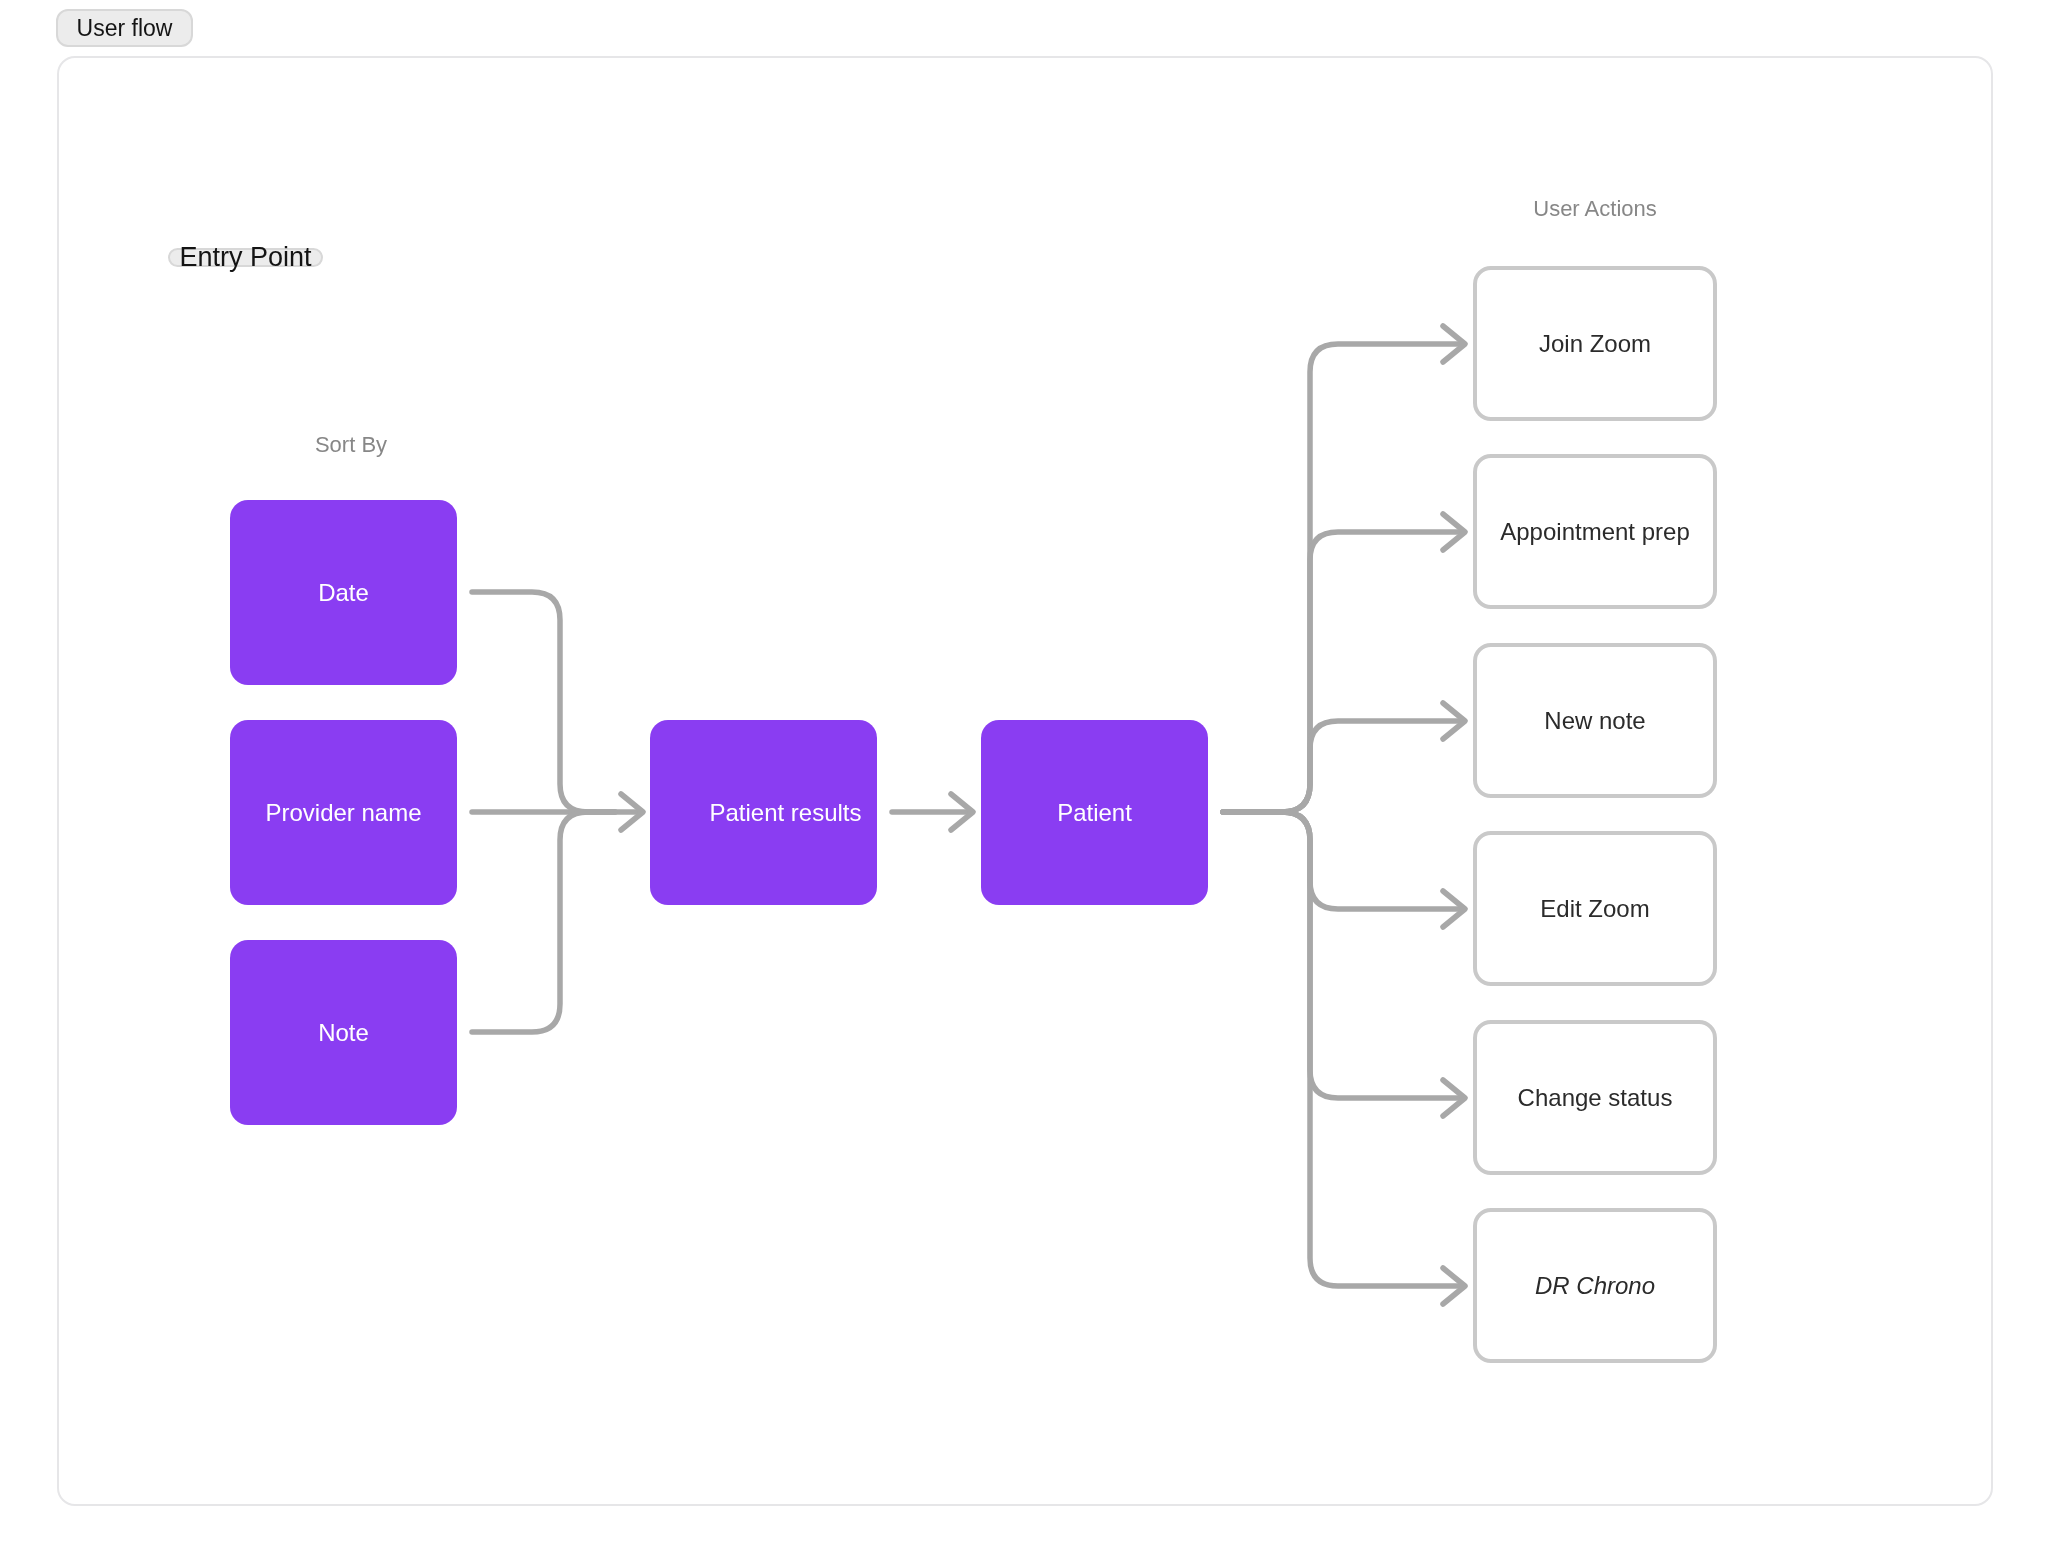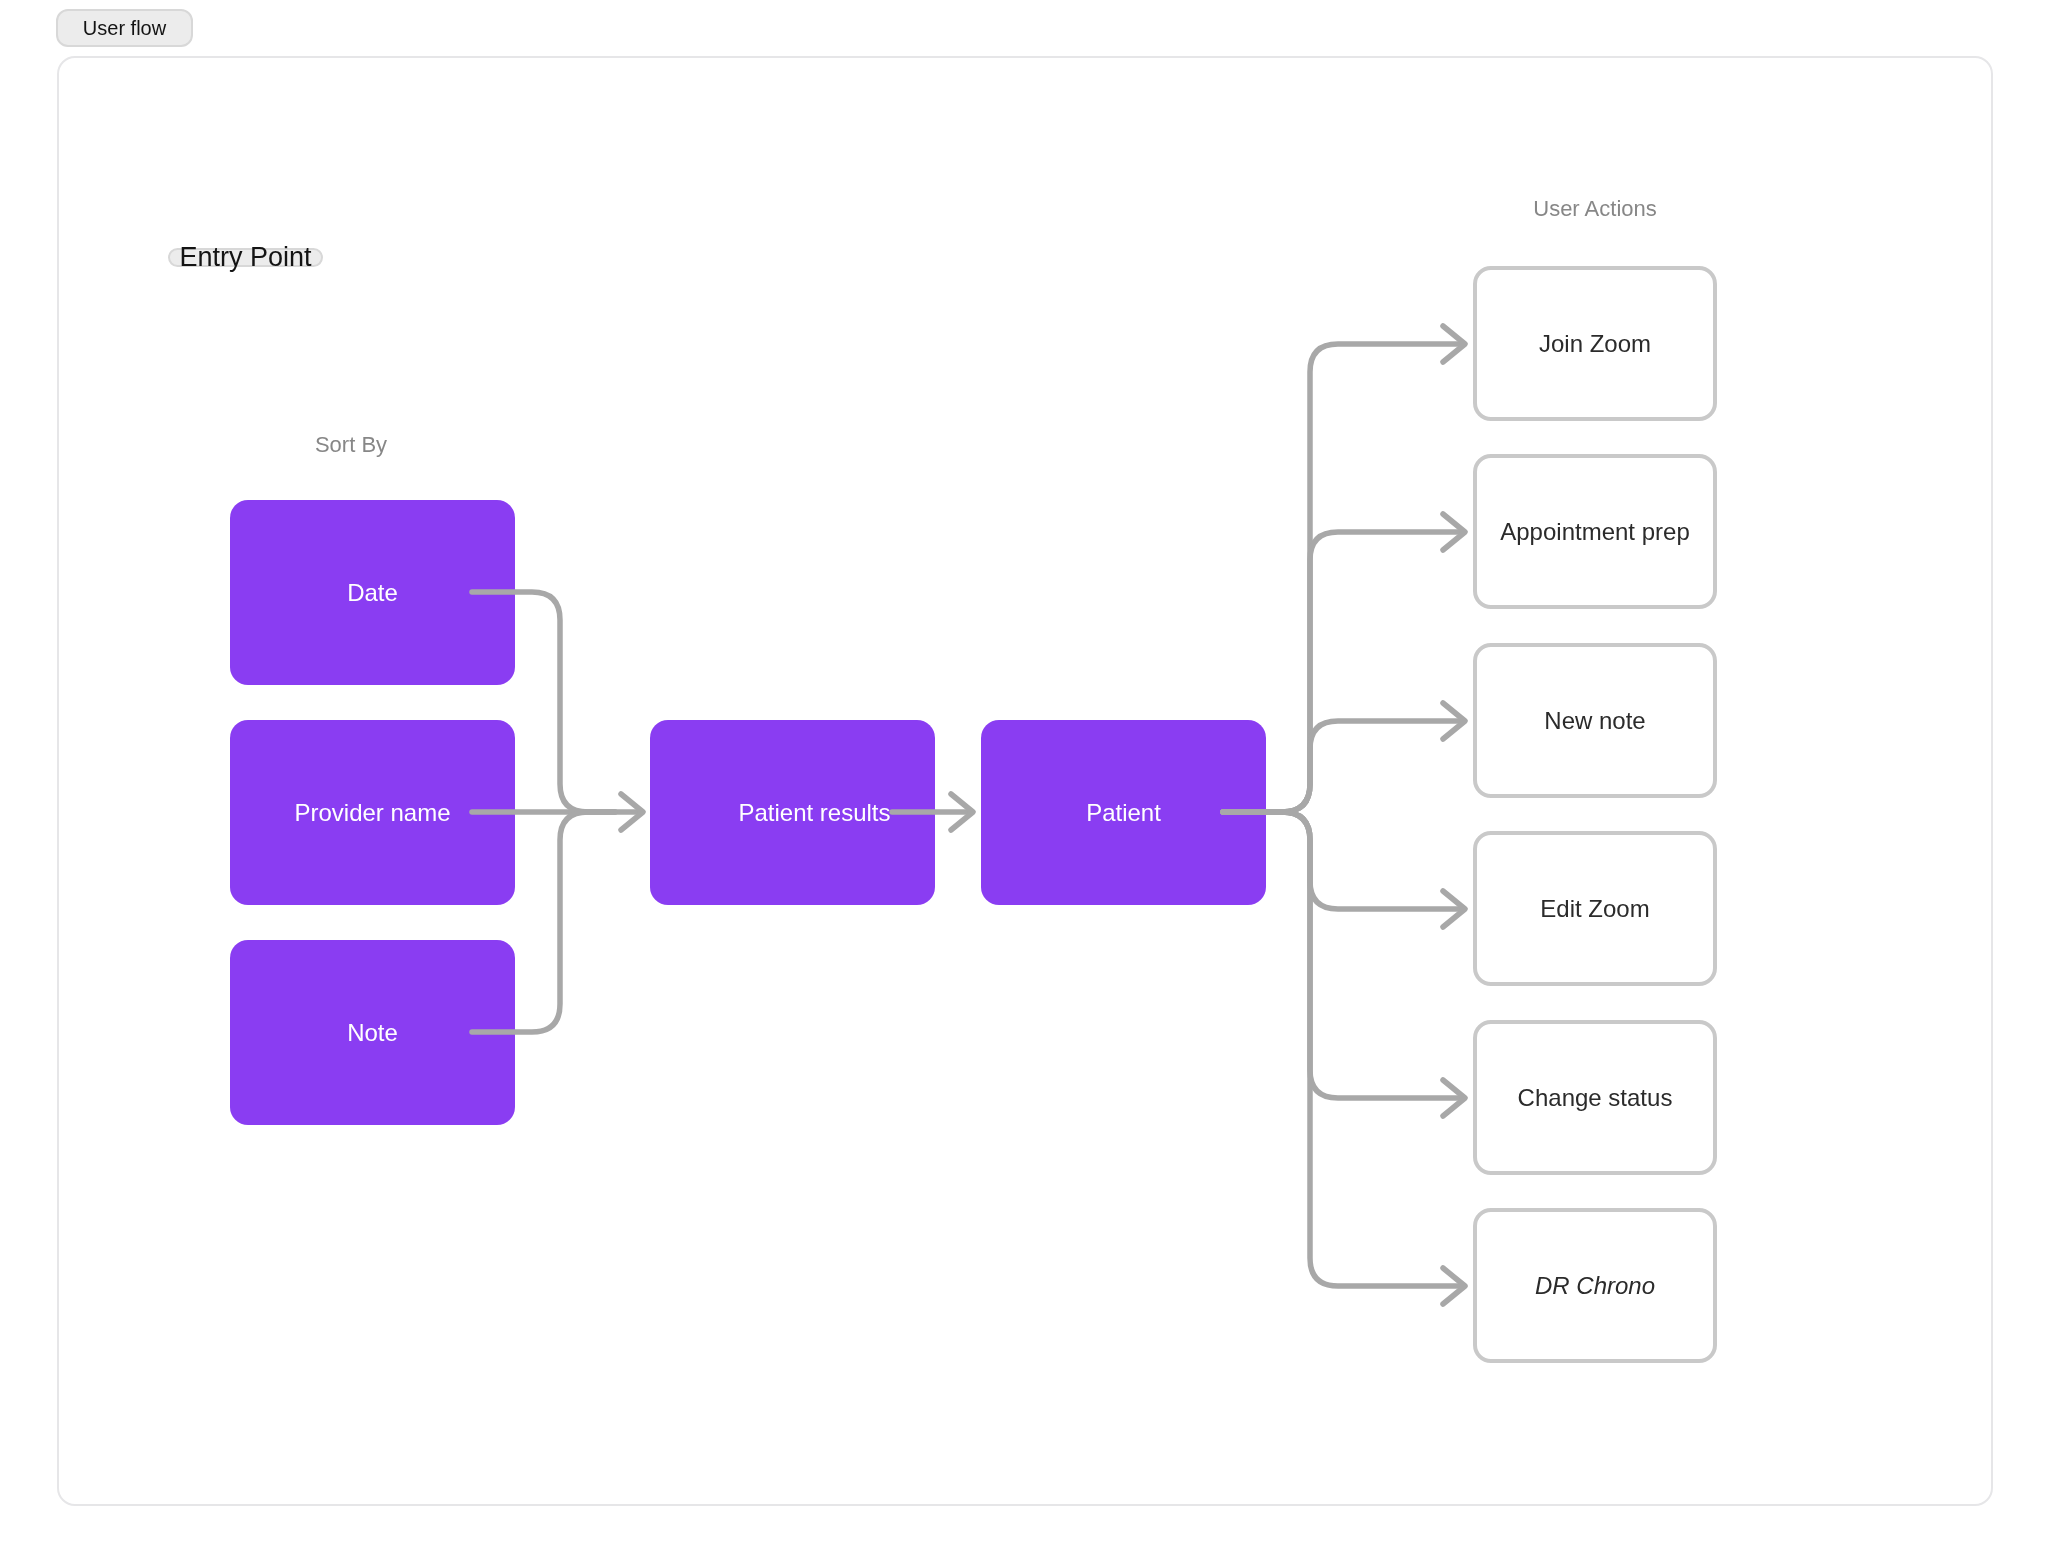--- a/index.html
+++ b/index.html
@@ -10,21 +10,21 @@
     position: relative;
     overflow: hidden;
   }
   .abs { position: absolute; }
 
   .pill {
     background: #ECECEC;
     border: 2px solid #D8D8D8;
     border-radius: 12px;
     color: #141414;
-    font-size: 20px;
+    font-size: 23px;
     font-weight: 500;
     display: flex; align-items: center; justify-content: center;
     box-sizing: border-box;
     white-space: nowrap;
   }
 
   .frame {
     left: 57px; top: 56px;
     width: 1936px; height: 1450px;
     border: 2px solid #E6E6E8;
@@ -34,21 +34,21 @@
   }
 
   .group-title {
     color: #878787;
     font-size: 22px;
     text-align: center;
     white-space: nowrap;
   }
 
   .purple-node {
-    width: 285px; height: 185px;
+    width: 227px; height: 185px;
     background: #8A3DF2;
     border-radius: 18px;
     color: #ffffff;
     font-size: 24px;
     display: flex; align-items: center; justify-content: center;
     text-align: center;
     box-sizing: border-box;
   }
 
   .action-node {

